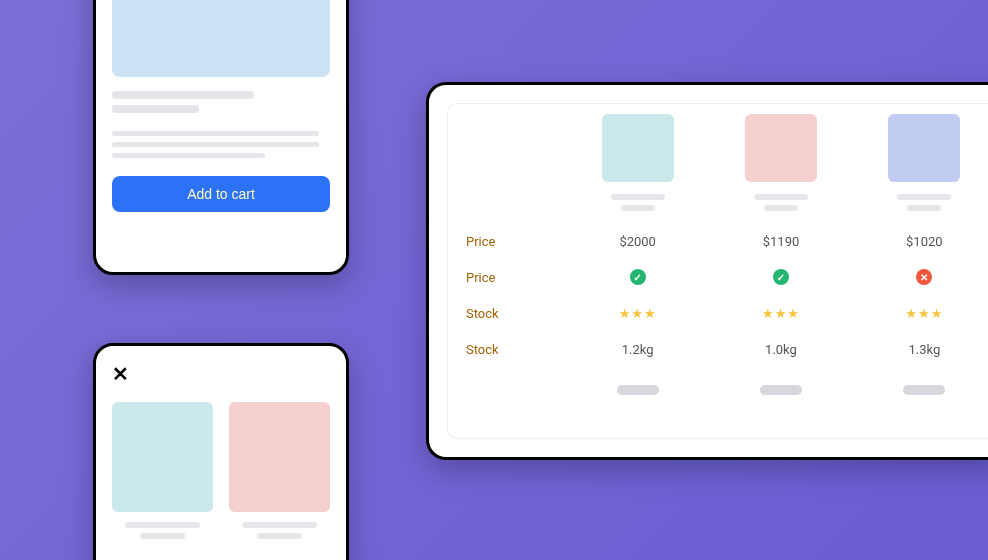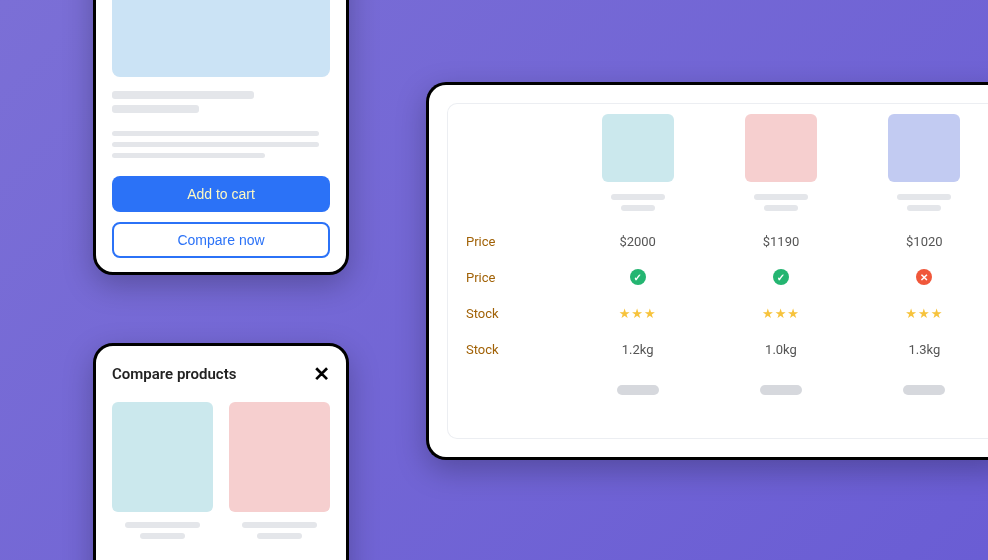--- a/index.html
+++ b/index.html
@@ -128,26 +128,24 @@
 <body>
 
 <div class="product-card">
   <div class="product-image"></div>
   <div class="line l1"></div>
   <div class="line l2"></div>
   <div class="line l3"></div>
   <div class="line l4"></div>
   <div class="line l5"></div>
   <button class="btn btn-primary">Add to cart</button>
-  <button class="btn btn-outline">Compare now</button>
 </div>
 
 <div class="compare-card">
   <div class="compare-header">
-    <div class="compare-title">Compare products</div>
     <div class="close-icon">✕</div>
   </div>
   <div class="compare-items">
     <div class="compare-item">
       <div class="compare-swatch swatch-blue"></div>
       <div class="mini-line ml1"></div>
       <div class="mini-line ml2"></div>
     </div>
     <div class="compare-item">
       <div class="compare-swatch swatch-pink"></div>

